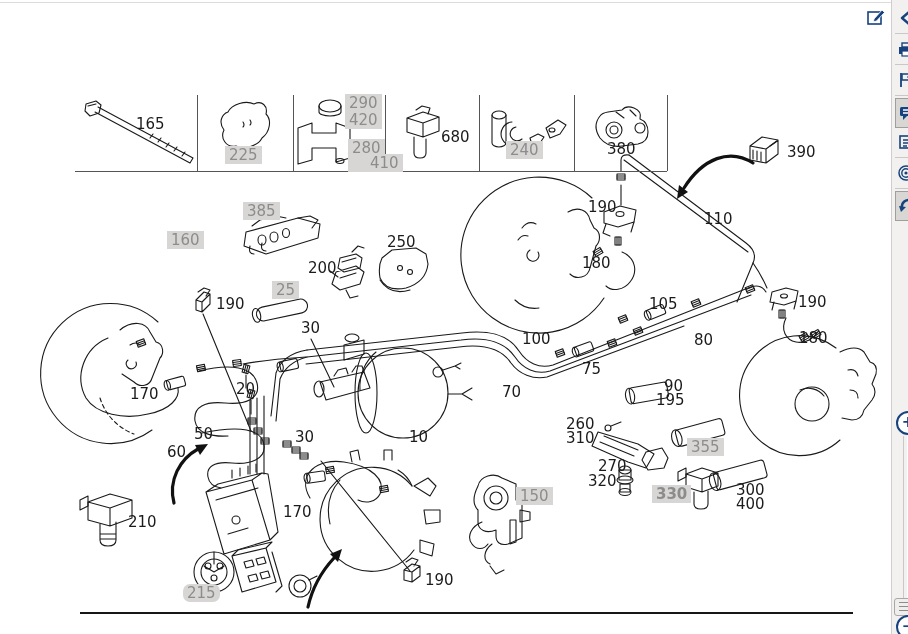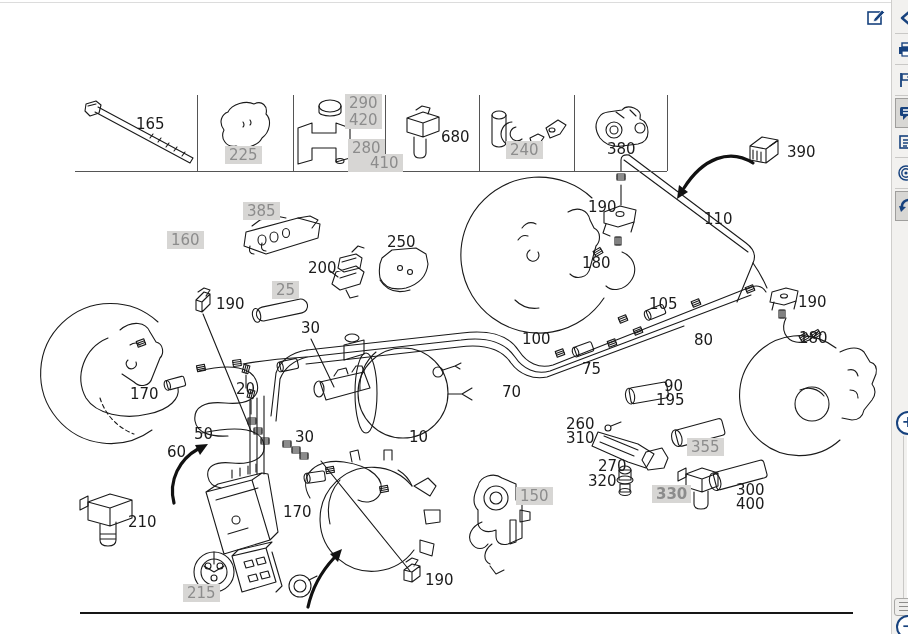--- a/index.html
+++ b/index.html
@@ -357,21 +357,21 @@
     <span class="plabel" style="left: 566px; top: 430px;">310</span>
     <span class="plabel" style="left: 589px; top: 458px; margin-left: 9px;">270</span>
     <span class="plabel" style="left: 588px; top: 473px;">320</span>
     <span class="plabel hl" style="left: 691px; top: 439px;">355</span>
     <span class="plabel hl" style="left: 656px; top: 486px; font-weight: bold;">330</span>
     <span class="plabel" style="left: 736px; top: 482px;">300</span>
     <span class="plabel" style="left: 736px; top: 496px;">400</span>
     <span class="plabel hl" style="left: 520px; top: 488px;">150</span>
     <span class="plabel" style="left: 128px; top: 514px;">210</span>
     <span class="plabel" style="left: 283px; top: 504px;">170</span>
-    <span class="plabel hl" style="left: 187px; top: 585px;">215</span>
+    <span class="plabel hl" style="left: 187px; top: 585px; border-radius: 7px;">215</span>
     <span class="plabel" style="left: 425px; top: 572px;">190</span>
   </div>
 
 <button class="edit-btn" title="">
   <svg width="20" height="20" viewBox="0 0 20 20">
     <rect x="2" y="5" width="13" height="12" fill="none" stroke="#17427e" stroke-width="1.6"></rect>
     <path d="M8,12 L16,3 L18.5,5.5 L10.5,14 L7.5,14.8 z" fill="#17427e" stroke="#ffffff" stroke-width="0.8"></path>
   </svg>
 </button>
 

